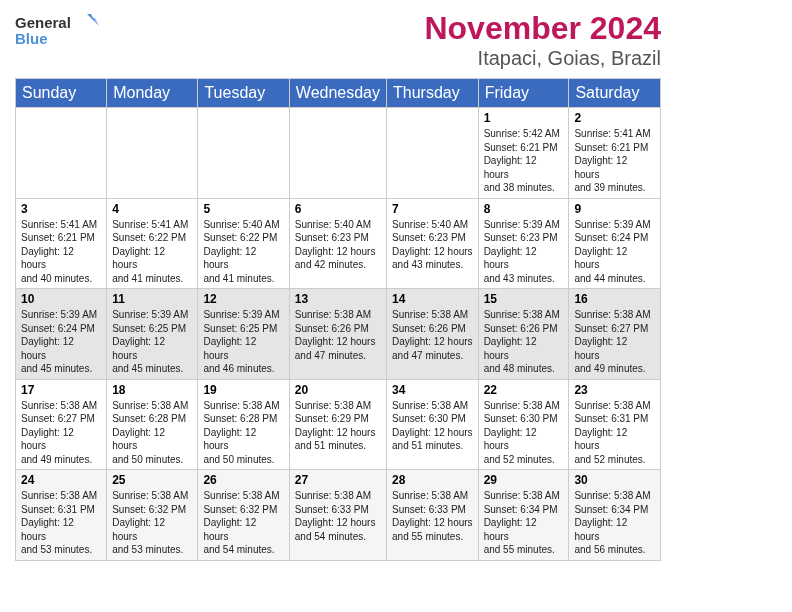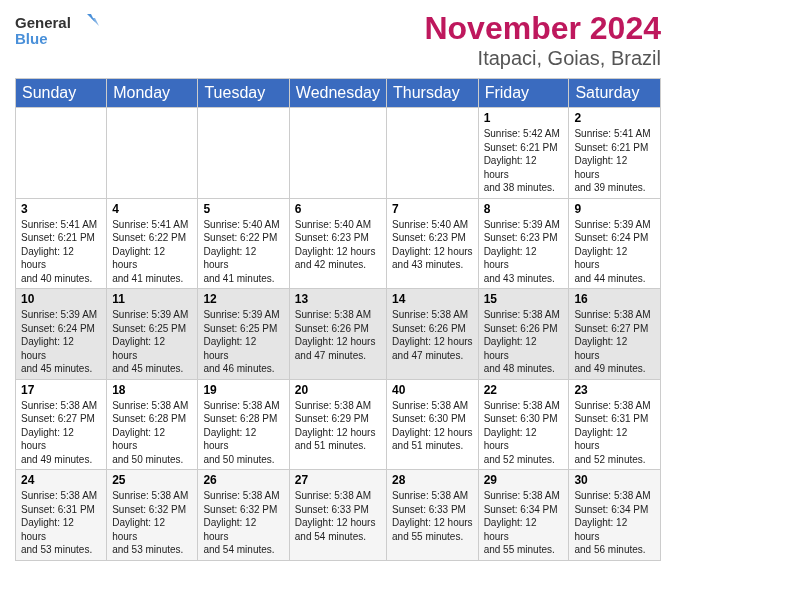--- a/index.html
+++ b/index.html
@@ -83,21 +83,21 @@
           <td><span class="day-num">13</span><span class="day-info">Sunrise: 5:38 AM<br>Sunset: 6:26 PM<br>Daylight: 12 hours<br>and 47 minutes.</span></td>
           <td><span class="day-num">14</span><span class="day-info">Sunrise: 5:38 AM<br>Sunset: 6:26 PM<br>Daylight: 12 hours<br>and 47 minutes.</span></td>
           <td><span class="day-num">15</span><span class="day-info">Sunrise: 5:38 AM<br>Sunset: 6:26 PM<br>Daylight: 12 hours<br>and 48 minutes.</span></td>
           <td><span class="day-num">16</span><span class="day-info">Sunrise: 5:38 AM<br>Sunset: 6:27 PM<br>Daylight: 12 hours<br>and 49 minutes.</span></td>
         </tr>
         <tr>
           <td><span class="day-num">17</span><span class="day-info">Sunrise: 5:38 AM<br>Sunset: 6:27 PM<br>Daylight: 12 hours<br>and 49 minutes.</span></td>
           <td><span class="day-num">18</span><span class="day-info">Sunrise: 5:38 AM<br>Sunset: 6:28 PM<br>Daylight: 12 hours<br>and 50 minutes.</span></td>
           <td><span class="day-num">19</span><span class="day-info">Sunrise: 5:38 AM<br>Sunset: 6:28 PM<br>Daylight: 12 hours<br>and 50 minutes.</span></td>
           <td><span class="day-num">20</span><span class="day-info">Sunrise: 5:38 AM<br>Sunset: 6:29 PM<br>Daylight: 12 hours<br>and 51 minutes.</span></td>
-          <td><span class="day-num">40</span><span class="day-info">Sunrise: 5:38 AM<br>Sunset: 6:30 PM<br>Daylight: 12 hours<br>and 51 minutes.</span></td>
+          <td><span class="day-num">34</span><span class="day-info">Sunrise: 5:38 AM<br>Sunset: 6:30 PM<br>Daylight: 12 hours<br>and 51 minutes.</span></td>
           <td><span class="day-num">22</span><span class="day-info">Sunrise: 5:38 AM<br>Sunset: 6:30 PM<br>Daylight: 12 hours<br>and 52 minutes.</span></td>
           <td><span class="day-num">23</span><span class="day-info">Sunrise: 5:38 AM<br>Sunset: 6:31 PM<br>Daylight: 12 hours<br>and 52 minutes.</span></td>
         </tr>
         <tr>
           <td><span class="day-num">24</span><span class="day-info">Sunrise: 5:38 AM<br>Sunset: 6:31 PM<br>Daylight: 12 hours<br>and 53 minutes.</span></td>
           <td><span class="day-num">25</span><span class="day-info">Sunrise: 5:38 AM<br>Sunset: 6:32 PM<br>Daylight: 12 hours<br>and 53 minutes.</span></td>
           <td><span class="day-num">26</span><span class="day-info">Sunrise: 5:38 AM<br>Sunset: 6:32 PM<br>Daylight: 12 hours<br>and 54 minutes.</span></td>
           <td><span class="day-num">27</span><span class="day-info">Sunrise: 5:38 AM<br>Sunset: 6:33 PM<br>Daylight: 12 hours<br>and 54 minutes.</span></td>
           <td><span class="day-num">28</span><span class="day-info">Sunrise: 5:38 AM<br>Sunset: 6:33 PM<br>Daylight: 12 hours<br>and 55 minutes.</span></td>
           <td><span class="day-num">29</span><span class="day-info">Sunrise: 5:38 AM<br>Sunset: 6:34 PM<br>Daylight: 12 hours<br>and 55 minutes.</span></td>

